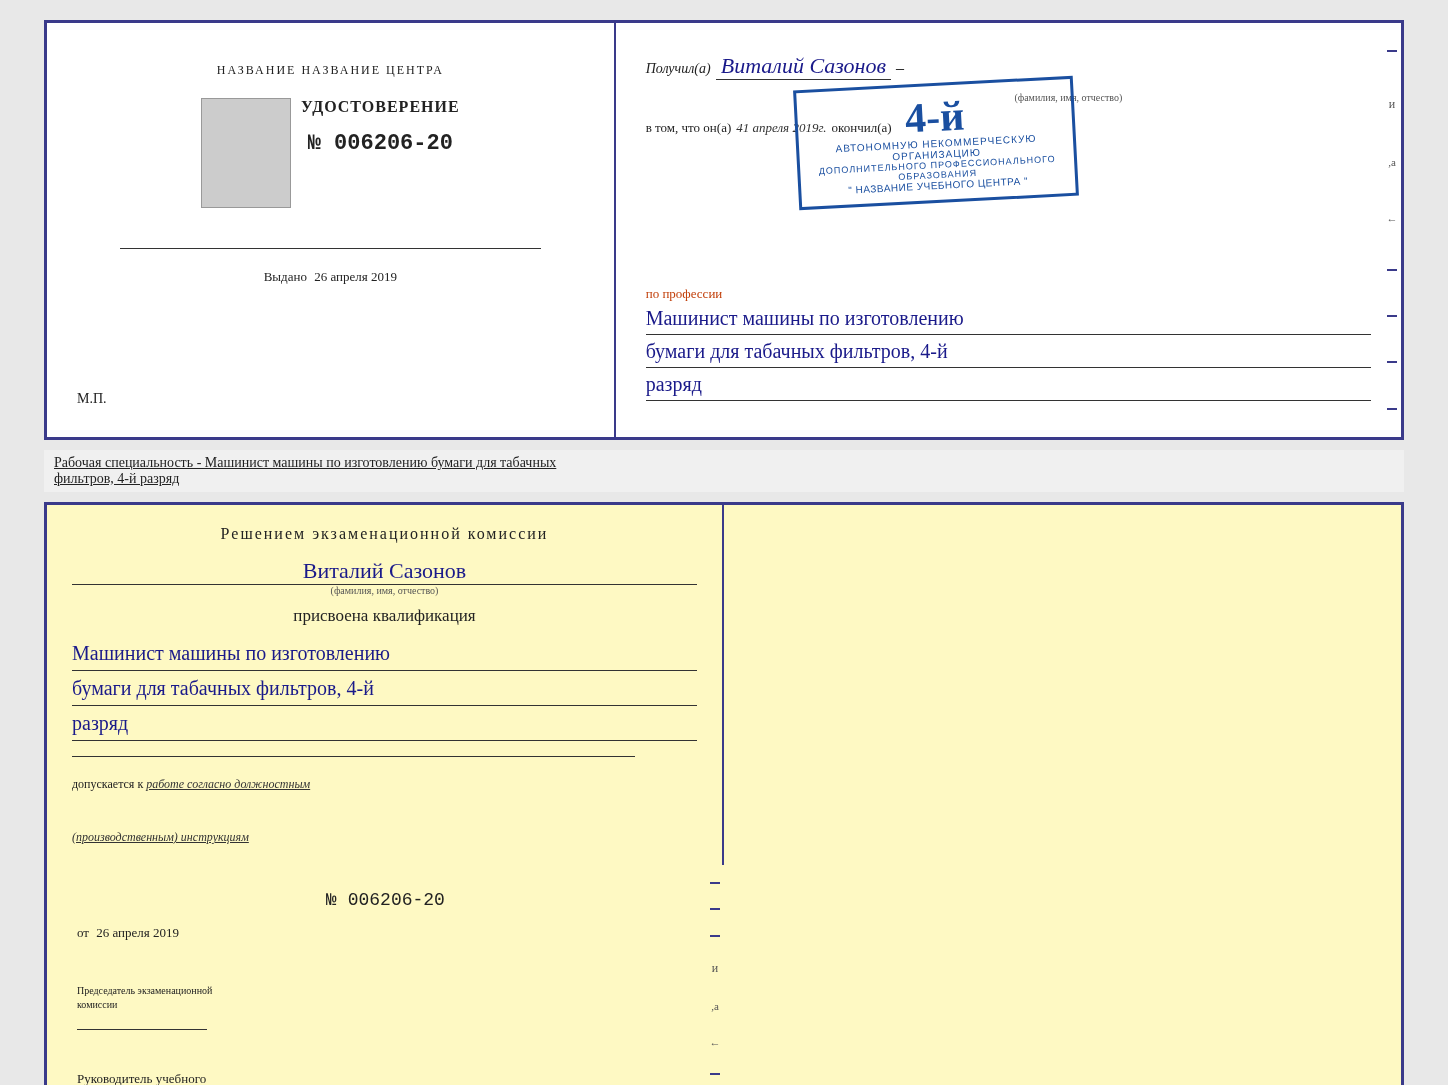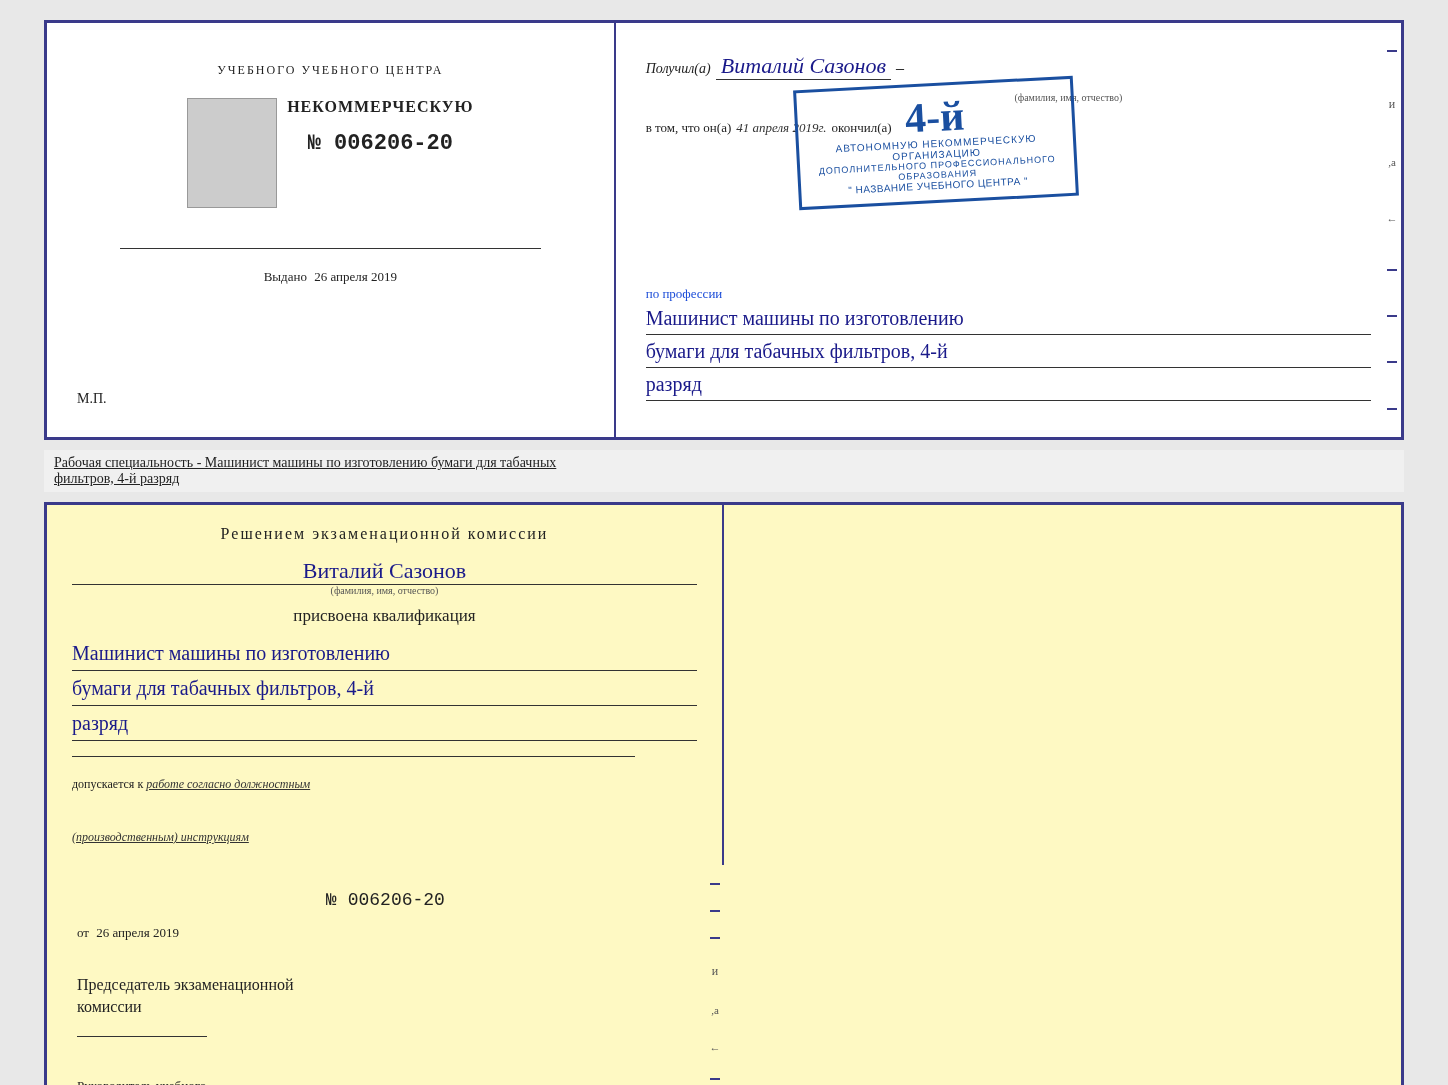--- a/index.html
+++ b/index.html
@@ -205,21 +205,21 @@
 
     .stamp-org-line3 {
       font-size: 10px;
       color: #1a4fa0;
       letter-spacing: 0.5px;
       font-family: Arial, sans-serif;
     }
 
     .po-professii-label {
       font-size: 13px;
-      color: #1d4ed8;
+      color: #c2410c;
       margin-top: 8px;
     }
 
     .profession-name {
       font-size: 20px;
       font-family: 'Segoe Script', 'Brush Script MT', cursive;
       color: #1a1a8a;
       border-bottom: 1px solid #333;
       line-height: 1.6;
     }
@@ -331,23 +331,23 @@
       margin-top: 5px;
     }
 
     .protocol-date {
       font-size: 13px;
       color: #222;
       margin-top: 3px;
     }
 
     .predsedatel-label {
-      font-size: 16px;
-      color: #222;
-      margin-top: 21px;
+      font-size: 10px;
+      color: #222;
+      margin-top: 31px;
       line-height: 1.4;
     }
 
     .signature-line {
       width: 130px;
       border-bottom: 1px solid #333;
       margin-top: 5px;
     }
 
     .rukovoditel-label {
@@ -372,26 +372,26 @@
     }
   </style>
 </head>
 <body>
 
 <div class="document-container">
 
   <div class="certificate-top">
 
     <div class="cert-left-panel">
-      <div class="org-name-label">УЧЕБНОГО УЧЕБНОГО ЦЕНТРА</div>
+      <div class="org-name-label">НАЗВАНИЕ НАЗВАНИЕ ЦЕНТРА</div>
 
       <div style="display:flex; align-items:flex-start; gap:10px; width:100%; justify-content:center;">
         <div class="photo-placeholder"></div>
         <div style="display:flex;flex-direction:column;gap:15px;align-items:center;">
-          <div class="udostoverenie-title">НЕКОММЕРЧЕСКУЮ</div>
+          <div class="udostoverenie-title">УДОСТОВЕРЕНИЕ</div>
           <div class="cert-number">№ 006206-20</div>
         </div>
       </div>
 
       <div style="width:80%; border-bottom:1px solid #333; margin-top:20px;"></div>
 
       <div class="issued-line">
         <span>Выдано</span>
         <span style="margin-left:4px;">26 апреля 2019</span>
       </div>

